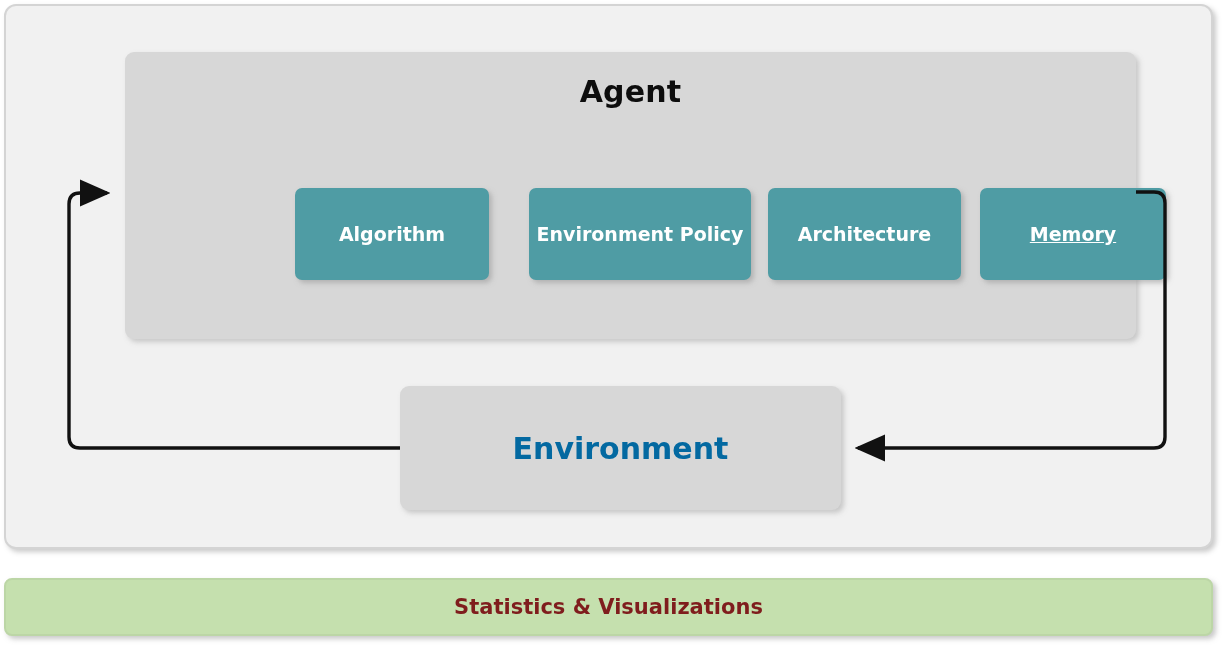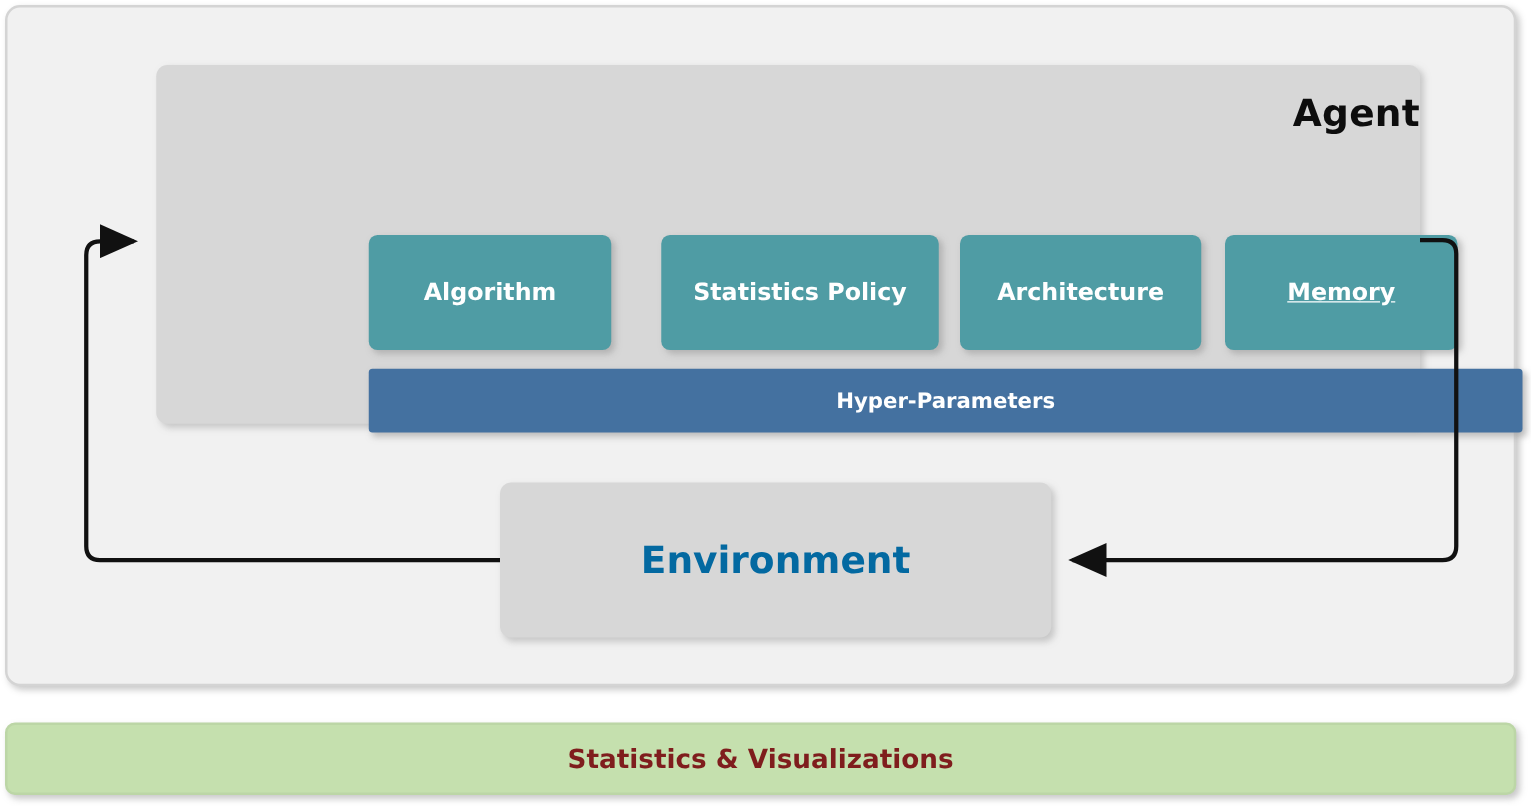--- a/index.html
+++ b/index.html
@@ -39,21 +39,21 @@
     background: #d7d7d7;
     border-radius: 9px;
     box-shadow: 3px 3px 5px rgba(160,160,160,0.5);
     box-sizing: border-box;
   }
   #agent-title {
     position: absolute;
     left: 0;
     top: 22px;
     width: 1011px;
-    text-align: right;
+    text-align: center;
     font-size: 30px;
     font-weight: bold;
     color: #0d0d0d;
     letter-spacing: 0.2px;
   }
 
   
   .component-box {
     position: absolute;
     top: 136px;
@@ -145,25 +145,24 @@
 </style>
 </head>
 <body>
 
 <div id="framework-panel"></div>
 
 <div id="agent-panel">
   <div id="agent-title">Agent</div>
 
   <div class="component-box c0">Algorithm</div>
-  <div class="component-box c1">Statistics Policy</div>
+  <div class="component-box c1">Environment Policy</div>
   <div class="component-box c2">Architecture</div>
   <div class="component-box c3">Memory</div>
 
-  <div id="hyper-parameters-bar">Hyper-Parameters</div>
 </div>
 
 <div id="environment-box">Environment</div>
 
 <svg id="flow-arrows" viewBox="0 0 1225 645" width="1225" height="645">
   <defs>
     <marker id="arrowhead-right" markerWidth="9" markerHeight="8" refX="8" refY="4" orient="auto" markerUnits="strokeWidth">
       <path d="M0,0 L9,4 L0,8 Z" fill="#111111"></path>
     </marker>
     <marker id="arrowhead-left" markerWidth="9" markerHeight="8" refX="8" refY="4" orient="auto" markerUnits="strokeWidth">

